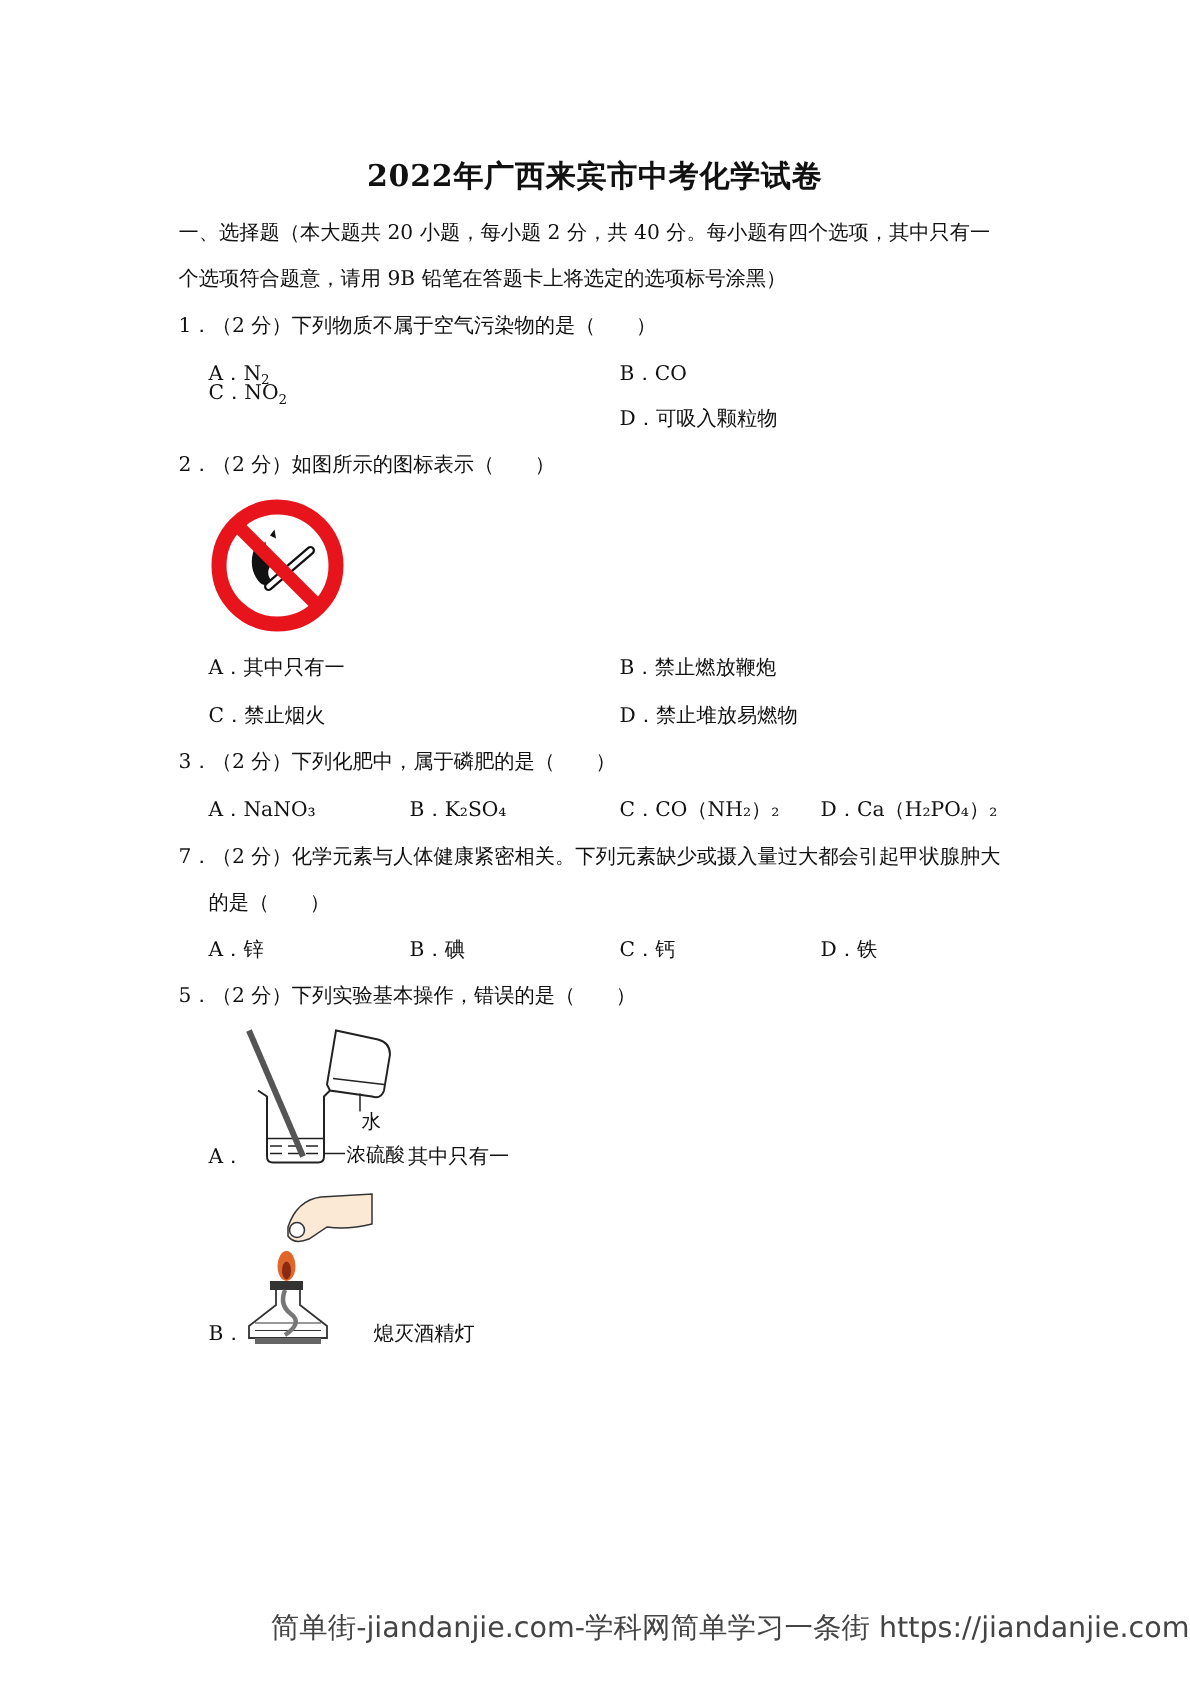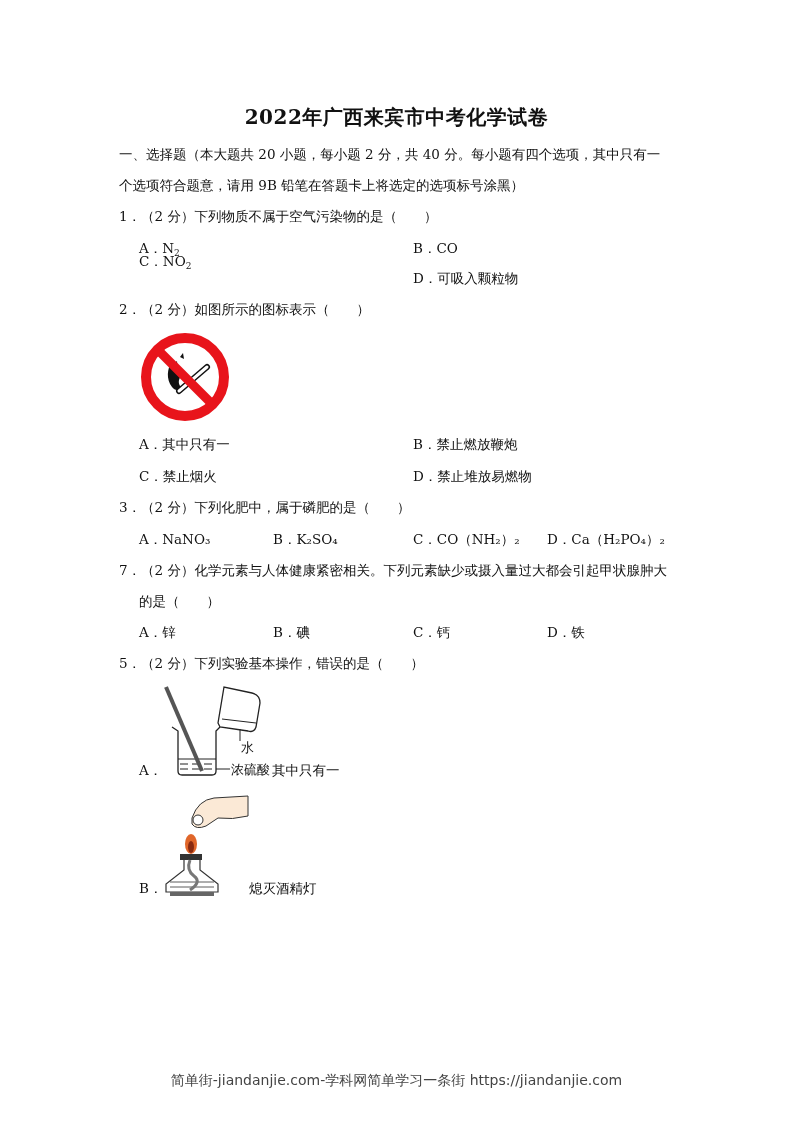--- a/index.html
+++ b/index.html
@@ -4,21 +4,21 @@
 <style>
   html, body { margin:0; padding:0; background:#ffffff; }
   body { width:793px; height:1122px; position:relative; overflow:hidden;
          font-family:"DejaVu Serif","Liberation Serif",serif; color:#111; }
   .abs { position:absolute; white-space:nowrap; }
   .title { left:0; width:793px; top:104px; text-align:center; font-size:20px; font-weight:bold; letter-spacing:0.5px; }
   .sec { left:119px; font-size:13.5px; font-weight:normal; }
   .q { left:119px; font-size:13.5px; }
   .opt { font-size:13.5px; }
   sub { font-size:9px; vertical-align:-3px; }
-  .footer { left:0; width:793px; top:1072px; text-align:center; font-family:"DejaVu Sans","Liberation Sans",sans-serif; font-size:14px; color:#444; }
+  .footer { left:0; width:793px; top:1072px; text-align:right; font-family:"DejaVu Sans","Liberation Sans",sans-serif; font-size:19px; color:#444; }
   svg { position:absolute; }
 </style>
 </head>
 <body>
 
 <div class="abs title">2022年广西来宾市中考化学试卷</div>
 
 <div class="abs sec" style="top:146px">一、选择题（本大题共 20 小题，每小题 2 分，共 40 分。每小题有四个选项，其中只有一</div>
 <div class="abs sec" style="top:177px">个选项符合题意，请用 9B 铅笔在答题卡上将选定的选项标号涂黑）</div>
 

